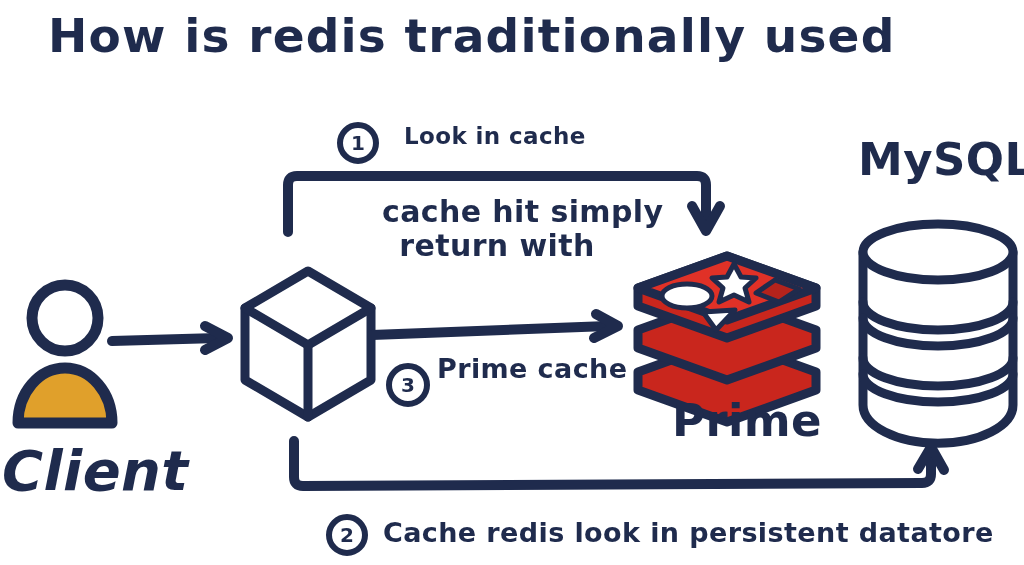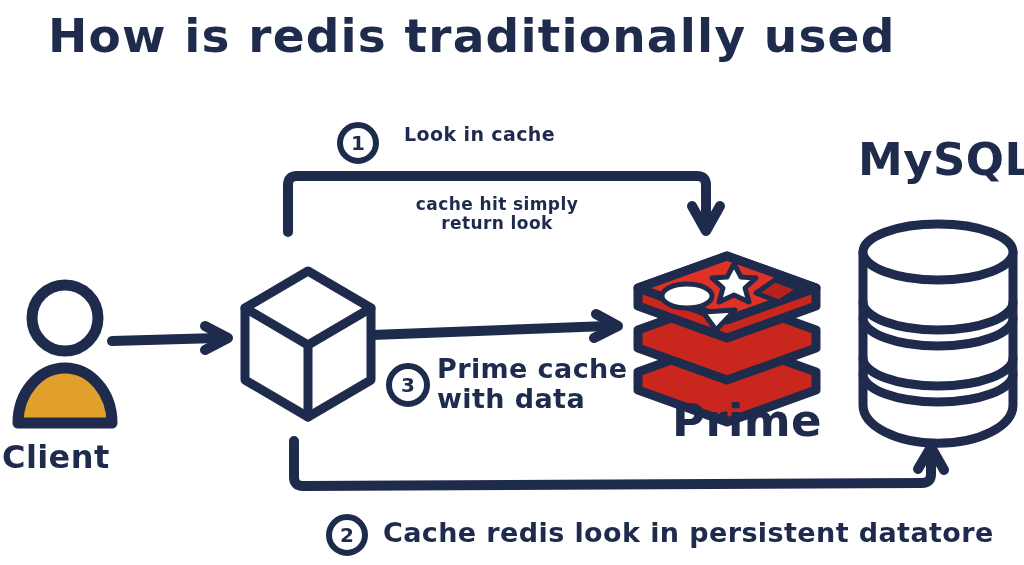--- a/index.html
+++ b/index.html
@@ -40,46 +40,47 @@
     top: 10px;
     width: 1024px;
     font-size: 47px;
     font-weight: 700;
     letter-spacing: 1.2px;
     padding-left: 48px;
   }
   .lbl-client {
     left: 2px;
     top: 440px;
-    font-size: 32px;
+    font-size: 56px;
     font-weight: 700;
+    font-style: italic;
   }
   .lbl-main {
     left: 672px;
     top: 396px;
     font-size: 45px;
     font-weight: 700;
   }
   .lbl-mysql {
     left: 858px;
     top: 135px;
     font-size: 45px;
     font-weight: 700;
   }
   .step1-text {
     left: 404px;
     top: 124px;
-    font-size: 19px;
+    font-size: 23px;
   }
   .cachehit-text {
     left: 382px;
     top: 195px;
     width: 230px;
     text-align: center;
-    font-size: 17px;
+    font-size: 30px;
   }
   .step3-text {
     left: 437px;
     top: 354px;
     width: 180px;
     font-size: 27px;
   }
   .step2-text {
     left: 383px;
     top: 518px;
@@ -172,23 +173,23 @@
   </svg>
 
   <div class="txt title">How is redis traditionally used</div>
 
   <div class="badge-num b1">1</div>
   <div class="badge-num b3">3</div>
   <div class="badge-num b2">2</div>
 
   <div class="txt step1-text">Look in cache</div>
 
-  <div class="txt cachehit-text"><span>cache hit simply</span><br><span>return look</span></div>
+  <div class="txt cachehit-text"><span>cache hit simply</span><br><span>return with</span></div>
 
-  <div class="txt step3-text"><span>Prime cache</span><br><span>with data</span></div>
+  <div class="txt step3-text"><span>Prime cache</span><br></div>
 
   <div class="txt step2-text">Cache redis look in persistent datatore</div>
 
   <div class="txt lbl-client">Client</div>
   <div class="txt lbl-main">Prime</div>
   <div class="txt lbl-mysql">MySQL</div>
 
 </div>
 
 </body></html>

